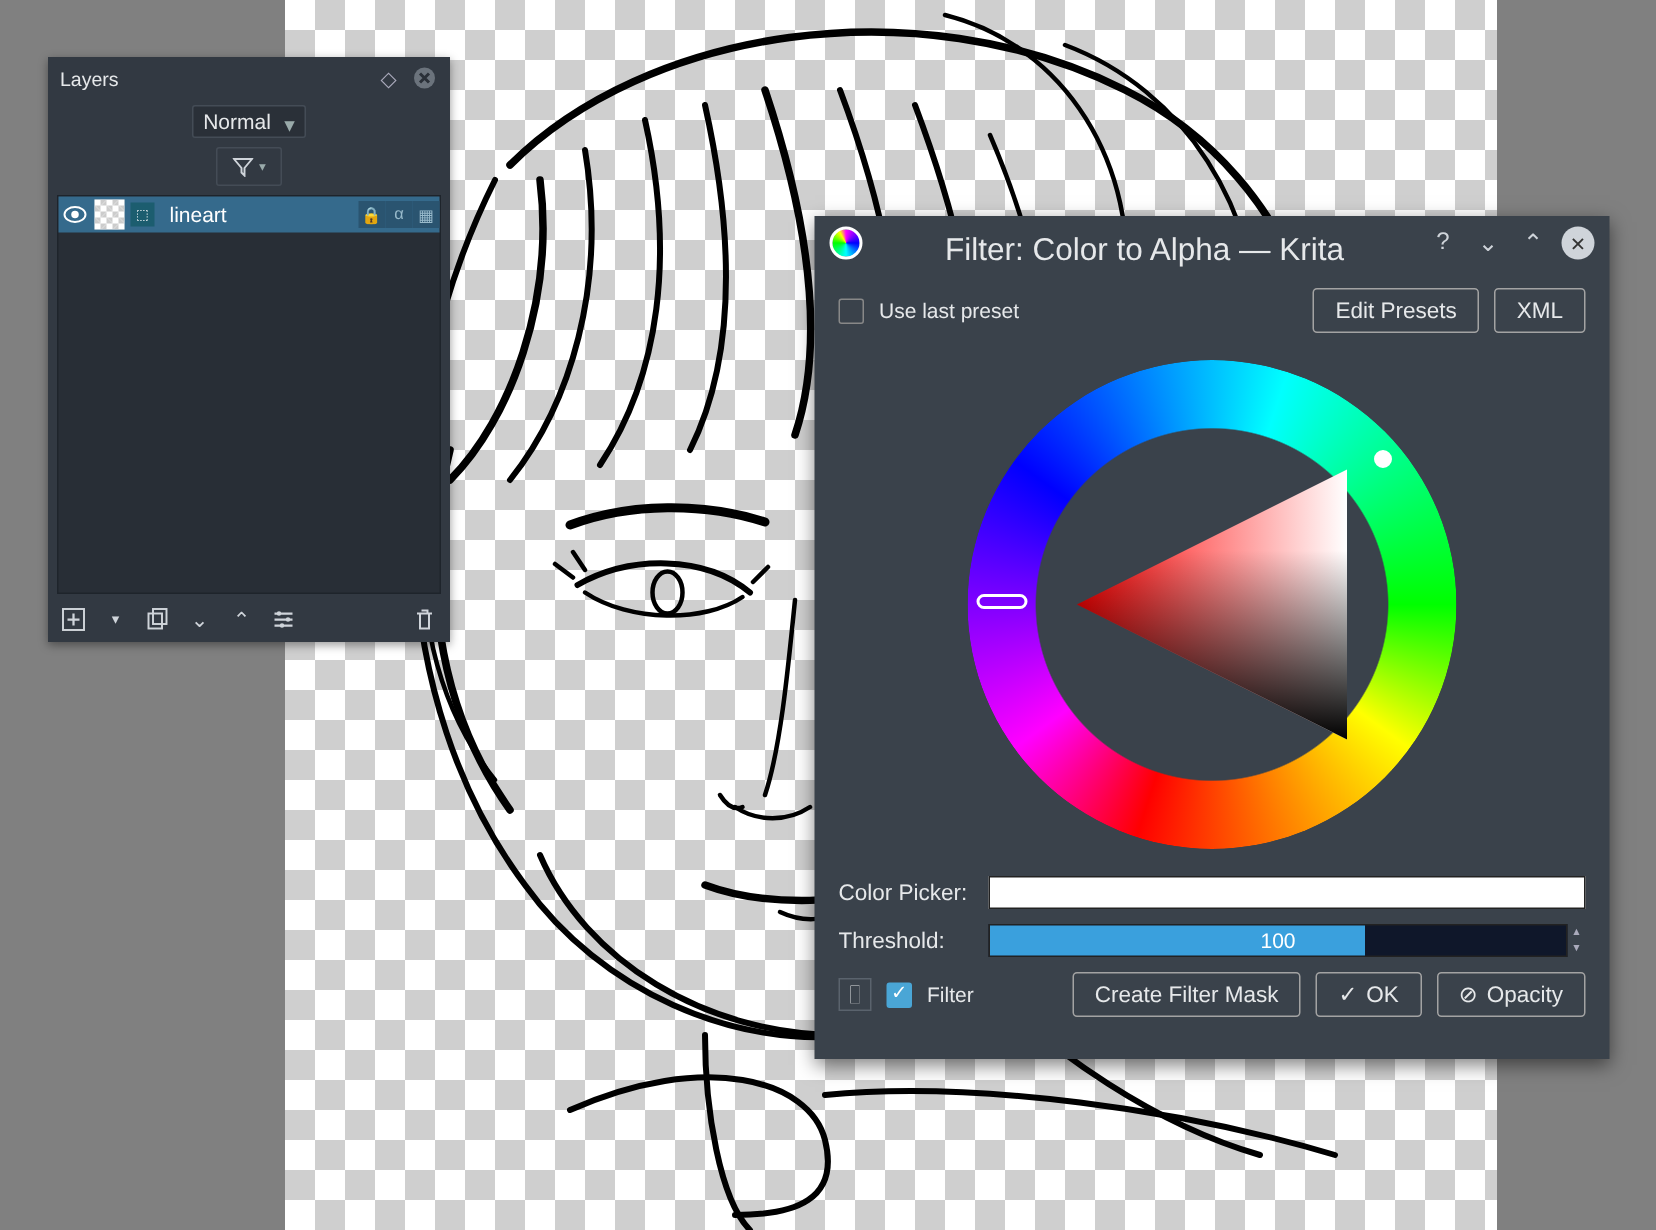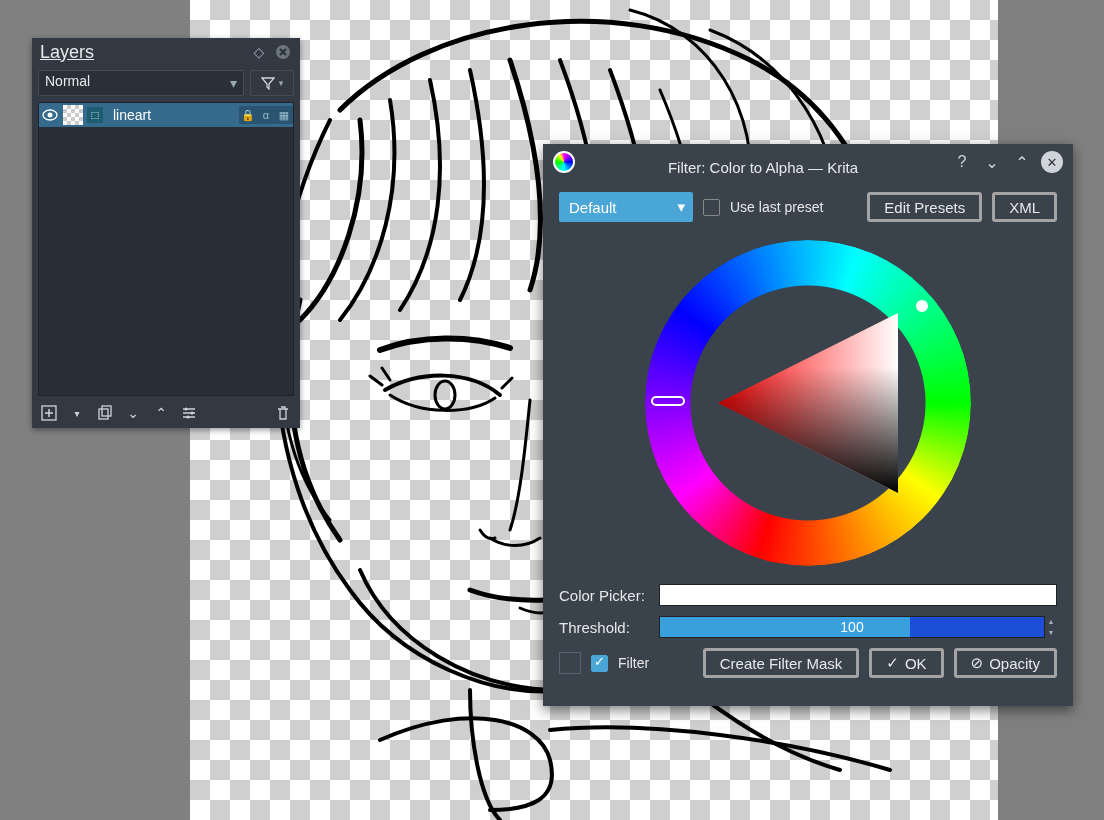--- a/index.html
+++ b/index.html
@@ -25,23 +25,23 @@
   position: absolute;
   left: 32px; top: 38px;
   width: 268px; height: 390px;
   background: #323942;
   color: #e6e8ea;
   font-size: 14px;
   display: flex; flex-direction: column;
   box-shadow: 0 2px 6px rgba(0,0,0,0.4);
 }
 .lp-title { display: flex; align-items: center; padding: 4px 8px; height: 28px; }
-.lp-title span { flex: 1; font-size: 18px; text-decoration: underline; }
+.lp-title span { flex: 1; font-size: 13px; }
 .lp-title .icon { width: 18px; height: 18px; margin-left: 6px; display:flex;align-items:center;justify-content:center; color:#aab;}
-.lp-row { display: flex; align-items: center; padding: 4px 6px; gap: 6px; }
+.lp-row { display: flex; align-items: center; padding: 4px 6px; gap: 6px; flex-direction: column; }
 .lp-select { flex: 1; background: #2a3038; border: 1px solid #444c56; color: #e6e8ea; height: 26px; padding: 2px 22px 2px 6px; position: relative; border-radius:2px;}
 .lp-select::after { content:"▾"; position:absolute; right:6px; top:4px; color:#9aa;}
 .lp-filter { width: 44px; height: 26px; border: 1px solid #444c56; display:flex; align-items:center; justify-content:center; gap:4px; border-radius:2px;}
 .opacity-bar { flex: 1; background: #2a7ea5; height: 26px; display:flex; align-items:center; justify-content:center; color:#fff; font-size:14px; border:1px solid #1f5c78;}
 .stepper { width: 14px; height:26px; border:1px solid #444c56; display:flex; flex-direction:column;}
 .stepper div{flex:1;font-size:7px;display:flex;align-items:center;justify-content:center;color:#9aa;}
 .sq-btn { width:24px; height:24px; border:1px solid #444c56; display:flex;align-items:center;justify-content:center; color:#9aa;}
 .layer-list { flex:1; background:#282e36; margin: 2px 6px; border:1px solid #1e242b;}
 .layer-item { display:flex; align-items:center; height:24px; background:#356a8c; color:#fff; font-size:14px;}
 .layer-item .eye{width:22px;display:flex;justify-content:center;}
@@ -62,48 +62,48 @@
   position: absolute;
   left: 543px; top: 144px;
   width: 530px; height: 562px;
   background: #3a424b;
   color: #e6e8ea;
   display:flex; flex-direction:column;
   box-shadow: 0 4px 12px rgba(0,0,0,0.5);
 }
 .dlg-title { display:flex; align-items:center; height:36px; padding:0 10px; gap:8px;}
 .dlg-title .logo{width:22px;height:22px;border-radius:50%;background:conic-gradient(#f0f 0deg,#00f 90deg,#0ff 180deg,#0f0 270deg,#ff0 330deg,#f0f 360deg);border:2px solid #fff;}
-.dlg-title .t{flex:1;text-align:center;font-size:15px;margin-top:10px;}
+.dlg-title .t{flex:1;text-align:center;font-size:21px;margin-top:10px;}
 .dlg-title .tb{width:22px;height:22px;display:flex;align-items:center;justify-content:center;color:#cfd4da;}
 .dlg-title .close{width:22px;height:22px;border-radius:50%;background:#cfd4da;color:#333;display:flex;align-items:center;justify-content:center;font-size:13px;}
 
 .dlg-body{padding:12px 16px;display:flex;flex-direction:column;gap:10px;flex:1;}
 .dlg-row{display:flex;align-items:center;gap:10px;}
 .preset-sel{background:#4aa6d6;color:#fff;border:none;height:30px;padding:0 28px 0 10px;border-radius:2px;position:relative;width:134px;font-size:15px;text-align:left;}
 .preset-sel::after{content:"▾";position:absolute;right:8px;top:6px;}
 .chk{width:17px;height:17px;border:1px solid #888;border-radius:2px;}
 .chk.on{background:#4aa6d6;border-color:#4aa6d6;position:relative;}
 .chk.on::after{content:"✓";position:absolute;left:2px;top:-2px;color:#fff;font-size:13px;}
 .lbl{font-size:14px;}
-.btn{background:#3a424b;border:3px solid #a3a3a3;color:#e6e8ea;height:30px;padding:0 14px;border-radius:3px;font-size:15px;display:flex;align-items:center;gap:6px;}
+.btn{background:#3a424b;border:1px solid #a3a3a3;color:#e6e8ea;height:30px;padding:0 14px;border-radius:3px;font-size:15px;display:flex;align-items:center;gap:6px;}
 
 .wheel-wrap{display:flex;justify-content:center;padding:8px 0;}
 .color-wheel{width:326px;height:326px;position:relative;}
 .ring{width:326px;height:326px;border-radius:50%;
   background:conic-gradient(from 90deg,#00ff00,#ffff00,#ff8000,#ff0000,#ff00ff,#8000ff,#0000ff,#0080ff,#00ffff,#00ff80,#00ff00);
   -webkit-mask:radial-gradient(circle,transparent 0,transparent 117px,#000 118px,#000 163px,transparent 164px);
   mask:radial-gradient(circle,transparent 0,transparent 117px,#000 118px,#000 163px,transparent 164px);}
 .triangle{position:absolute;left:63px;top:63px;width:200px;height:200px;}
 .ring-handle{position:absolute;left:6px;top:156px;width:34px;height:10px;border:2px solid #fff;border-radius:5px;}
 .tri-handle{position:absolute;left:271px;top:60px;width:12px;height:12px;border:2px solid #fff;border-radius:50%;background:#fff;}
 
 .field-row{display:flex;align-items:center;gap:0;}
 .field-row .flab{width:100px;font-size:15px;}
 .swatch{flex:1;height:22px;background:#fff;border:1px solid #222;}
-.threshold{flex:1;height:22px;background:#1d4ed8;position:relative;display:flex;align-items:center;border:1px solid #222;}
+.threshold{flex:1;height:22px;background:#0f172a;position:relative;display:flex;align-items:center;border:1px solid #222;}
 .threshold .fill{position:absolute;left:0;top:0;bottom:0;width:65%;background:#3aa0dd;}
 .threshold .val{position:relative;width:100%;text-align:center;color:#fff;font-size:14px;}
 .th-step{width:12px;display:flex;flex-direction:column;}
 .th-step div{height:11px;font-size:7px;color:#aab;display:flex;align-items:center;justify-content:center;}
 
 .dlg-foot{display:flex;align-items:center;gap:10px;}
 .sq{width:22px;height:22px;border:1px solid #5a636d;display:flex;align-items:center;justify-content:center;}
 .sq .inner{width:10px;height:10px;background:#e6e8ea;}
 .dlg-foot .spacer{flex:1;}
 
@@ -247,23 +247,20 @@
   <div class="dlg-title">
     <div class="logo"></div>
     <div class="t">Filter: Color to Alpha — Krita</div>
     <div class="tb">?</div>
     <div class="tb">⌄</div>
     <div class="tb">⌃</div>
     <div class="close">✕</div>
   </div>
   <div class="dlg-body">
     <div class="dlg-row">
-      <button class="preset-sel">
-        <span>Default</span>
-      </button>
       <div class="chk"></div>
       <span class="lbl">Use last preset</span>
       <div style="flex:1"></div>
       <button class="btn">
           <span>Edit Presets</span>
         </button>
       <button class="btn">
           <span>XML</span>
         </button>
     </div>

